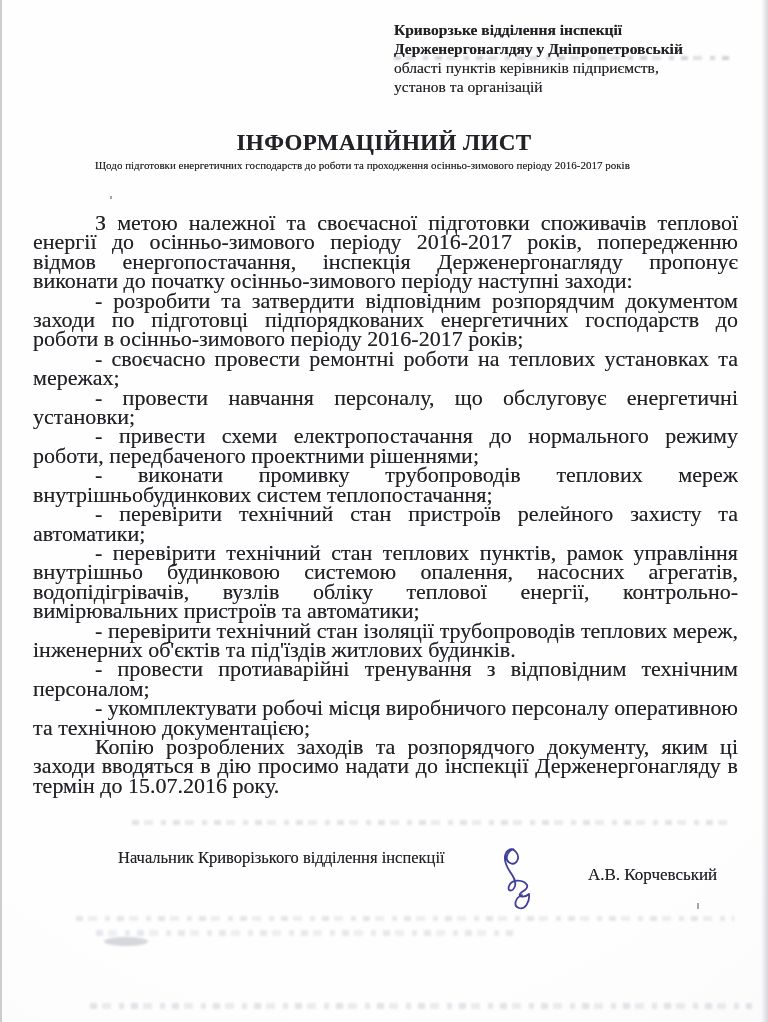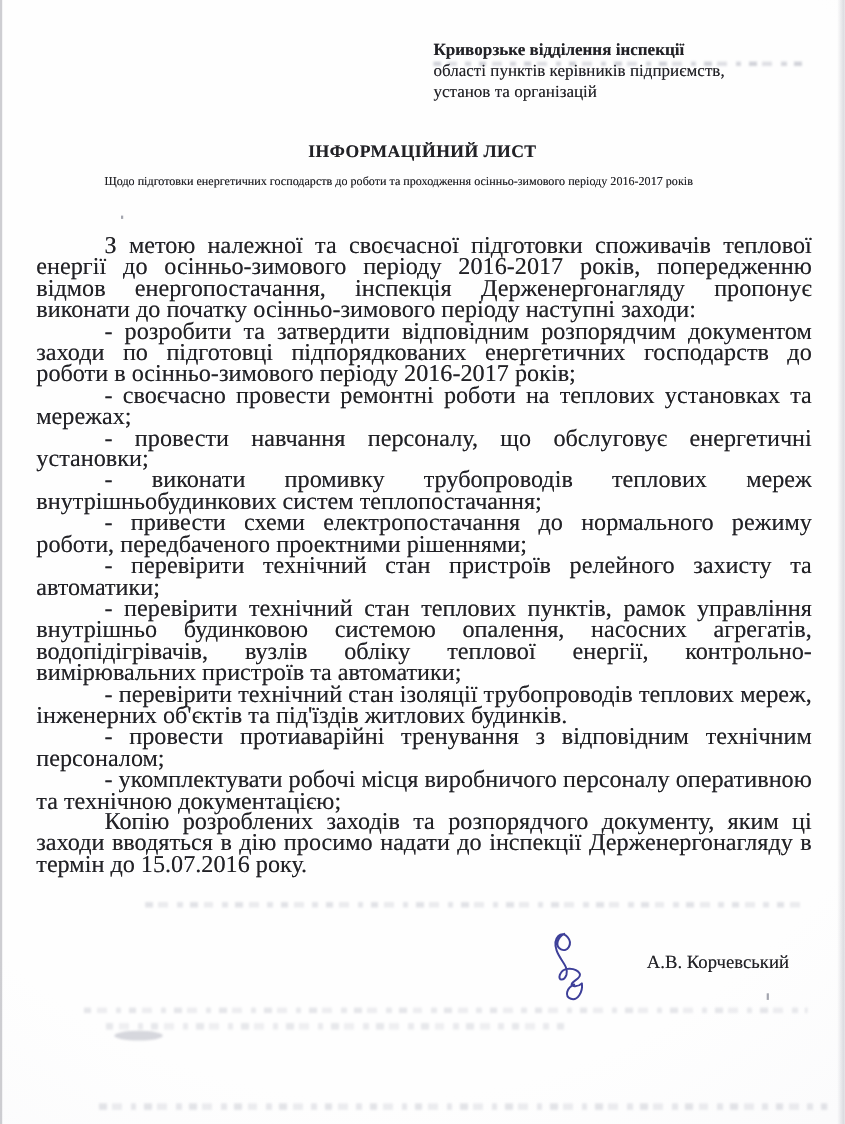--- a/index.html
+++ b/index.html
@@ -4,27 +4,27 @@
 <style>
   html,body{margin:0;padding:0;background:#e8e8ea;}
   .page{
     position:relative;width:768px;height:1022px;overflow:hidden;
     background:radial-gradient(130% 105% at 45% 40%, #fefefe 55%, #f5f5f8 100%);
     font-family:"Liberation Serif","DejaVu Serif",serif;
     color:#222226;
   }
   .soft{text-shadow:0 0 .45px rgba(30,30,40,.55);}
   
-  .header-block{position:absolute;left:394px;top:36px;width:348px;
+  .header-block{position:absolute;left:394px;top:20px;width:348px;
     font-size:15.5px;line-height:19px;}
   .header-block .hl{white-space:nowrap;}
   .header-block .b{font-weight:bold;}
   
   .title{position:absolute;left:0;top:130px;width:100%;text-align:center;
-    font-weight:bold;font-size:16px;letter-spacing:.4px;}
+    font-weight:bold;font-size:23px;letter-spacing:.4px;}
   
   .subject{position:absolute;left:95px;top:155px;width:643px;
     font-size:11px;line-height:20px;text-align:justify;}
   
   .body{position:absolute;left:33px;top:213px;width:705px;
     font-size:22px;line-height:19.4px;text-align:justify;}
   .body p{margin:0;text-indent:62px;}
   .body p.flush{text-indent:0;}
   
   .sig-block{position:absolute;left:118px;top:846px;font-size:16.5px;line-height:23px;}
@@ -54,47 +54,49 @@
 </head>
 <body>
 
 <div class="page">
 
   <div class="edge-left"></div>
   <div class="edge-right"></div>
 
   <div class="header-block soft">
     <div class="hl b">Криворзьке відділення інспекції</div>
+    <div class="hl b">Держенергонаглдяу у Дніпропетровській</div>
     <div class="hl">області пунктів керівників підприємств,</div>
     <div class="hl">установ та організацій</div>
   </div>
   <div class="ghost g1"></div>
 
   <div class="title soft">ІНФОРМАЦІЙНИЙ ЛИСТ</div>
 
   <div class="subject soft">Щодо підготовки енергетичних господарств до роботи та проходження осінньо-зимового періоду 2016-2017 років</div>
 
   <div class="body soft">
     <p>З метою належної та своєчасної підготовки споживачів теплової енергії до осінньо-зимового періоду 2016-2017 років, попередженню відмов енергопостачання, інспекція Держенергонагляду пропонує виконати до початку осінньо-зимового періоду наступні заходи:</p>
     <p>- розробити та затвердити відповідним розпорядчим документом заходи по підготовці підпорядкованих енергетичних господарств до роботи в осінньо-зимового періоду 2016-2017 років;</p>
     <p>- своєчасно провести ремонтні роботи на теплових установках та мережах;</p>
     <p>- провести навчання персоналу, що обслуговує енергетичні установки;</p>
+    <p>- привести схеми електропостачання до нормального режиму роботи, передбаченого проектними рішеннями;</p>
     <p>- виконати промивку трубопроводів теплових мереж внутрішньобудинкових систем теплопостачання;</p>
-    <p>- привести схеми електропостачання до нормального режиму роботи, передбаченого проектними рішеннями;</p>
     <p>- перевірити технічний стан пристроїв релейного захисту та автоматики;</p>
     <p>- перевірити технічний стан теплових пунктів, рамок управління внутрішньо будинковою системою опалення, насосних агрегатів, водопідігрівачів, вузлів обліку теплової енергії, контрольно-вимірювальних пристроїв та автоматики;</p>
     <p>- перевірити технічний стан ізоляції трубопроводів теплових мереж, інженерних об'єктів та під'їздів житлових будинків.</p>
     <p>- провести протиаварійні тренування з відповідним технічним персоналом;</p>
     <p>- укомплектувати робочі місця виробничого персоналу оперативною та технічною документацією;</p>
     <p>Копію розроблених заходів та розпорядчого документу, яким ці заходи вводяться в дію просимо надати до інспекції Держенергонагляду в термін до 15.07.2016 року.</p>
   </div>
 
   <div class="ghost g2"></div>
 
   <div class="sig-block soft">
+    <div>Начальник Криворізького відділення інспекції</div>
   </div>
 
   <svg class="sig-mark" viewBox="0 0 62 74" xmlns="http://www.w3.org/2000/svg">
     <path d="M 21 9 C 15 12, 12 20, 18 23 C 24 26, 29 18, 24 12 C 19 5, 10 12, 14 24
              C 17 33, 25 38, 23 46
              C 21 52, 15 52, 17 46
              C 20 38, 32 40, 35 45 C 37 49, 30 51, 28 54 C 26 57, 33 58, 37 54
              C 38 62, 33 70, 27 68 C 21 66, 23 58, 30 55" fill="none" stroke="#3d3f99" stroke-width="1.8" stroke-linecap="round" stroke-linejoin="round"></path>
   </svg>
 

